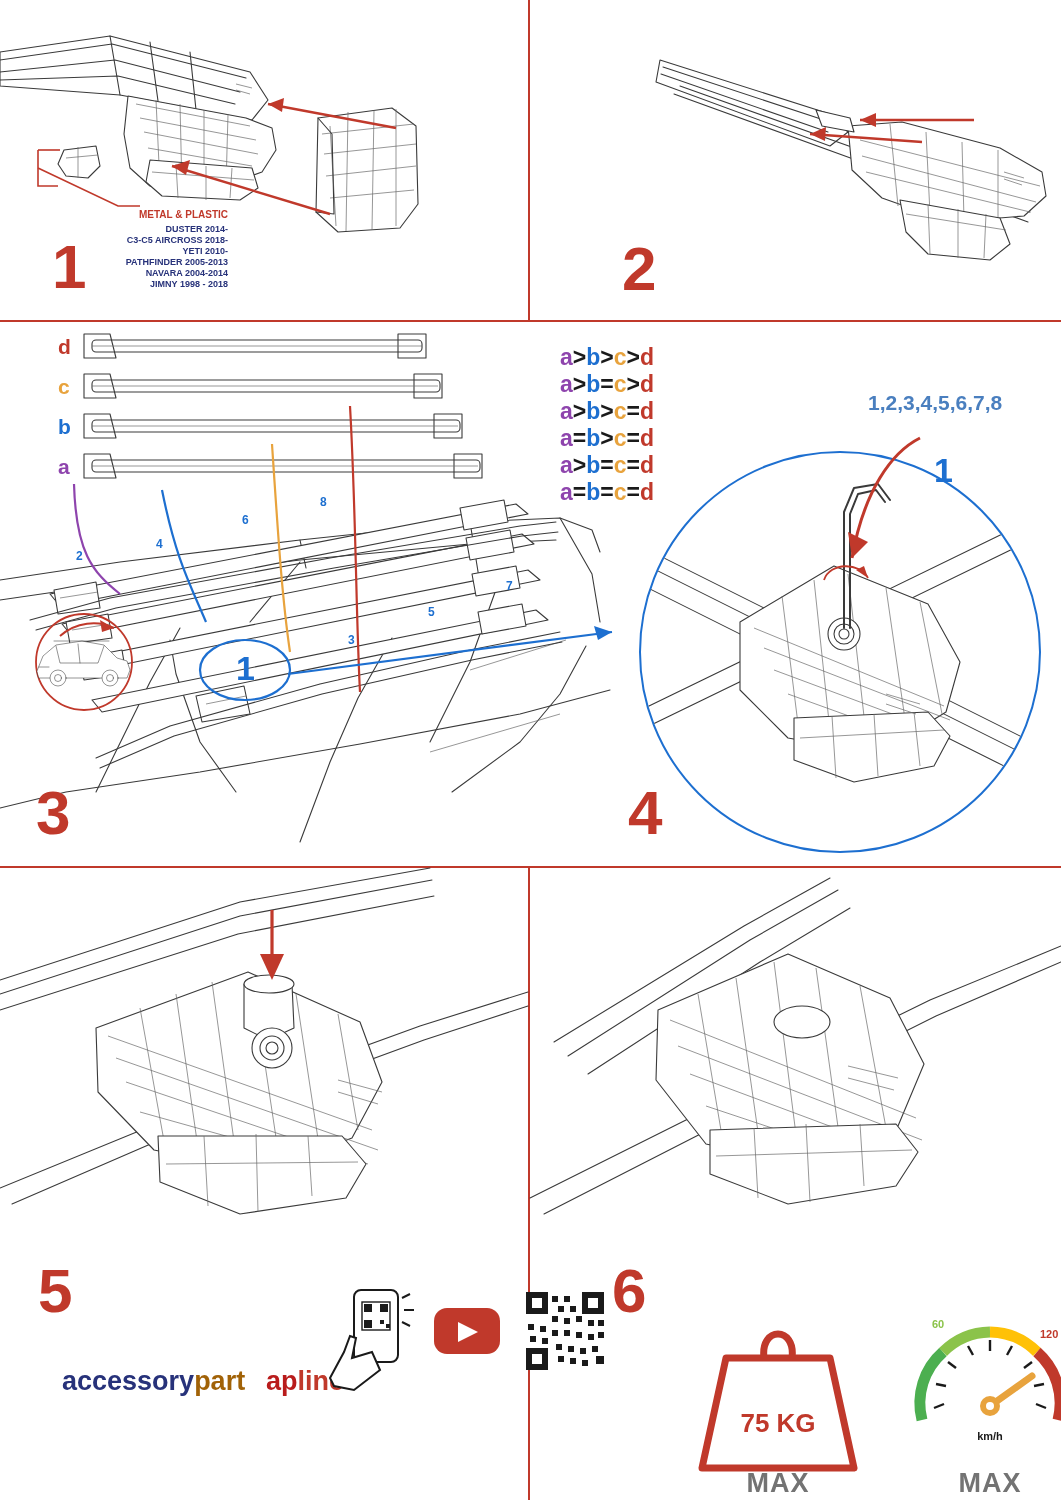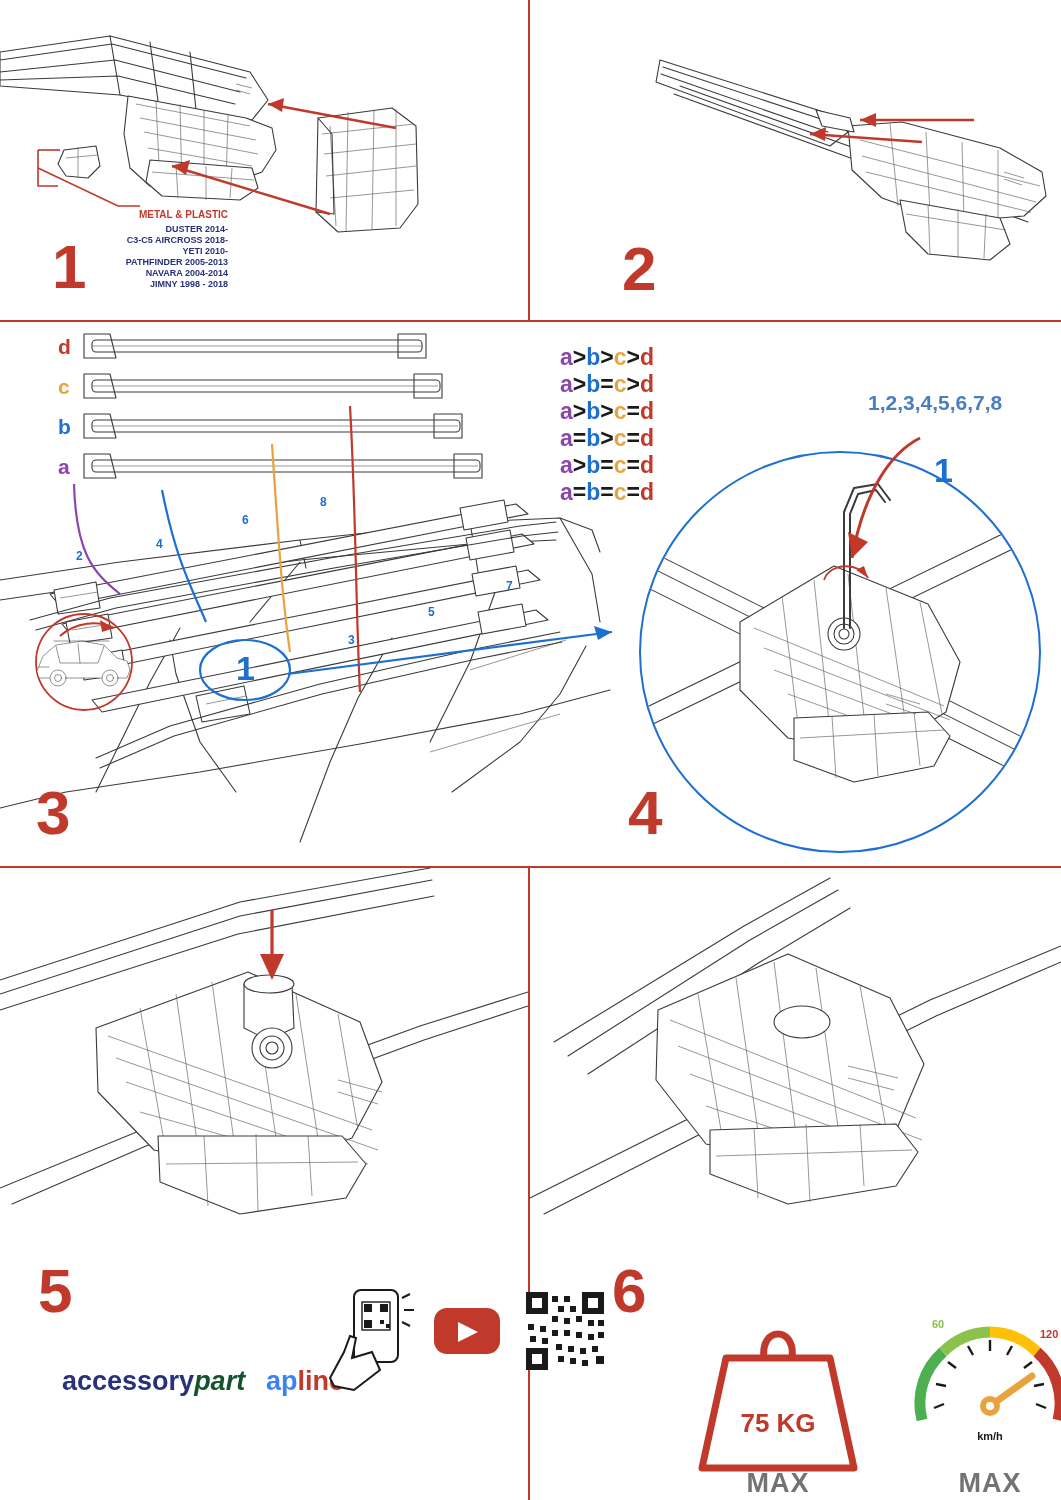--- a/index.html
+++ b/index.html
@@ -460,23 +460,23 @@
         </g>
 
       <path d="M272 42 L272 104" class="red" style="stroke-width:3.2"></path>
       <polygon points="272,112 260,86 284,86" fill="#c0392b"></polygon>
     </svg>
 
     <div class="step-num" style="left:38px;top:392px;font-size:62px;">5</div>
 
     <div style="position:absolute;left:62px;top:486px;width:260px;text-align:center;">
       <div style="margin-top:12px;white-space:nowrap;">
-        <span class="logo-sub" style="color:#27327a;">accessory</span><span class="logo-sub" style="color:#14532d;font-style:italic;">part</span>
+        <span class="logo-sub" style="color:#27327a;">accessory</span><span class="logo-sub" style="color:#a16207;">part</span>
         <span style="display:inline-block;width:12px;"></span>
-        <span class="logo-sub" style="color:#3b82f6;">ap</span><span class="logo-sub" style="color:#c0392b;">line</span>
+        <span class="logo-sub" style="color:#b91c1c;">ap</span><span class="logo-sub" style="color:#c0392b;">line</span>
       </div>
     </div>
 
     <svg width="280" height="110" style="position:absolute;left:330px;top:418px;" viewBox="0 0 280 110">
 
       <g>
         <rect x="24" y="4" width="44" height="72" rx="7" fill="#fff" stroke="#1a1a1a" stroke-width="2"></rect>
         <rect x="32" y="16" width="28" height="28" fill="none" stroke="#1a1a1a" stroke-width="1.4"></rect>
         <rect x="34" y="18" width="8" height="8" fill="#1a1a1a"></rect>
         <rect x="50" y="18" width="8" height="8" fill="#1a1a1a"></rect>

